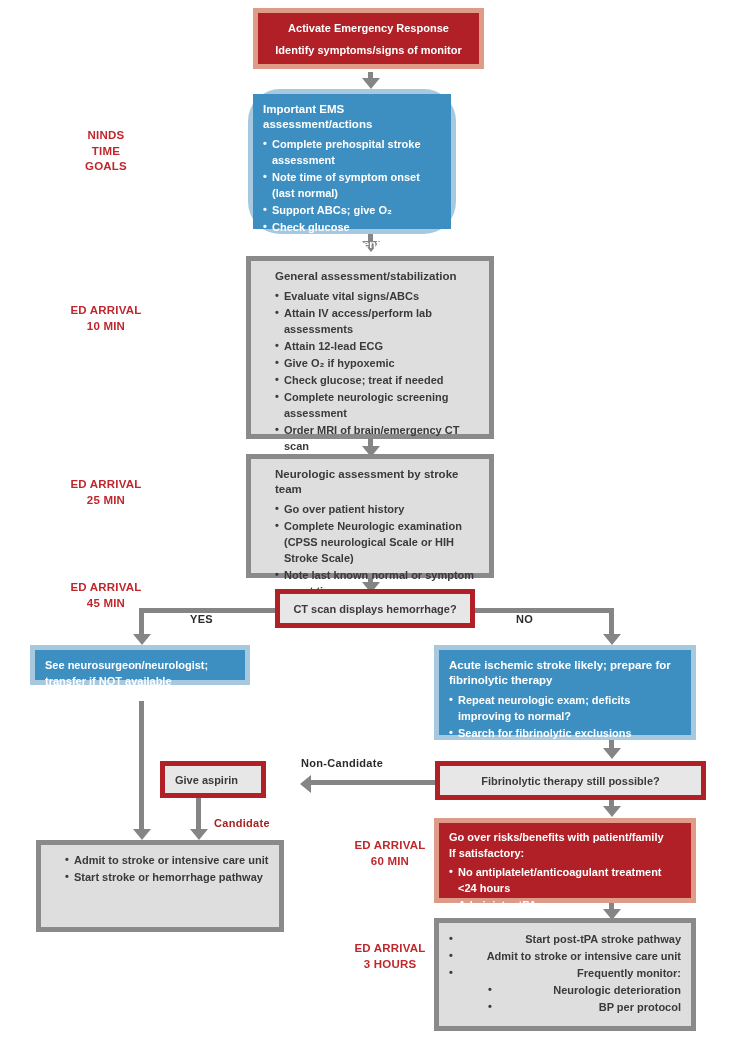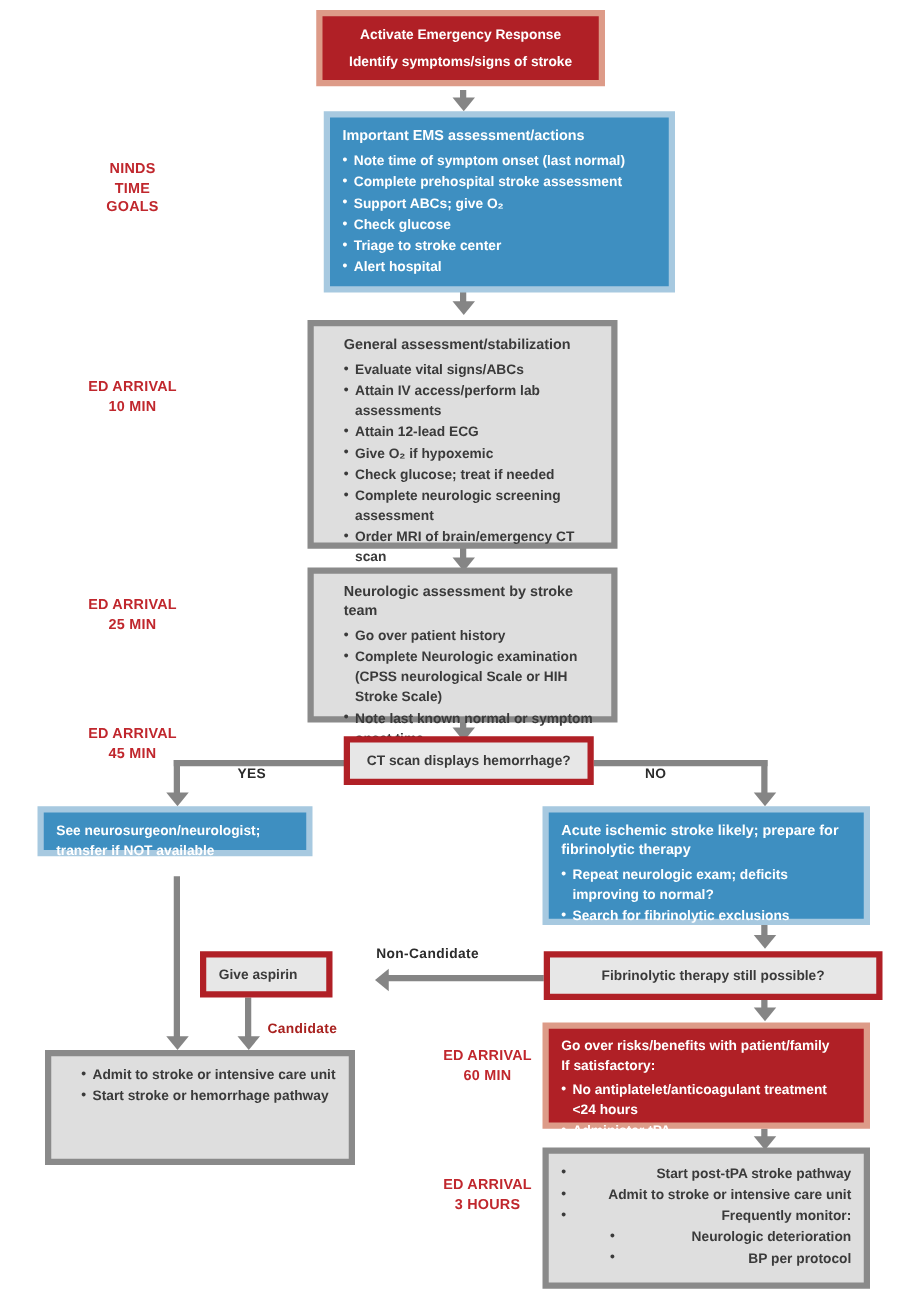--- a/index.html
+++ b/index.html
@@ -168,30 +168,30 @@
 
   <div class="vline" style="left:609px; top:800px; height:12px;"></div>
   <div class="arrow-down" style="left:603px; top:806px;"></div>
 
   <div class="vline" style="left:609px; top:903px; height:12px;"></div>
   <div class="arrow-down" style="left:603px; top:909px;"></div>
 
   <div class="box box-red" style="left:253px; top:8px; width:231px; height:61px;">
     <div class="inner">
       <div class="plain" style="text-align:center; margin-bottom:6px;">Activate Emergency Response</div>
-      <div class="plain" style="text-align:center;">Identify symptoms/signs of stroke</div>
-    </div>
-  </div>
-
-  <div class="box box-blue" style="left:259px; top:89px; width:281px; height:145px;">
+      <div class="plain" style="text-align:center;">Identify symptoms/signs of monitor</div>
+    </div>
+  </div>
+
+  <div class="box box-blue" style="left:248px; top:89px; width:208px; height:145px;border-radius:32px;">
     <div class="inner">
       <div class="hdr">Important EMS assessment/actions</div>
       <ul>
+        <li>Complete prehospital stroke assessment</li>
         <li>Note time of symptom onset (last normal)</li>
-        <li>Complete prehospital stroke assessment</li>
         <li>Support ABCs; give O₂</li>
         <li>Check glucose</li>
         <li>Triage to stroke center</li>
         <li>Alert hospital</li>
       </ul>
     </div>
   </div>
 
   <div class="box box-gray" style="left:246px; top:256px; width:248px; height:183px;">
     <div class="inner">

